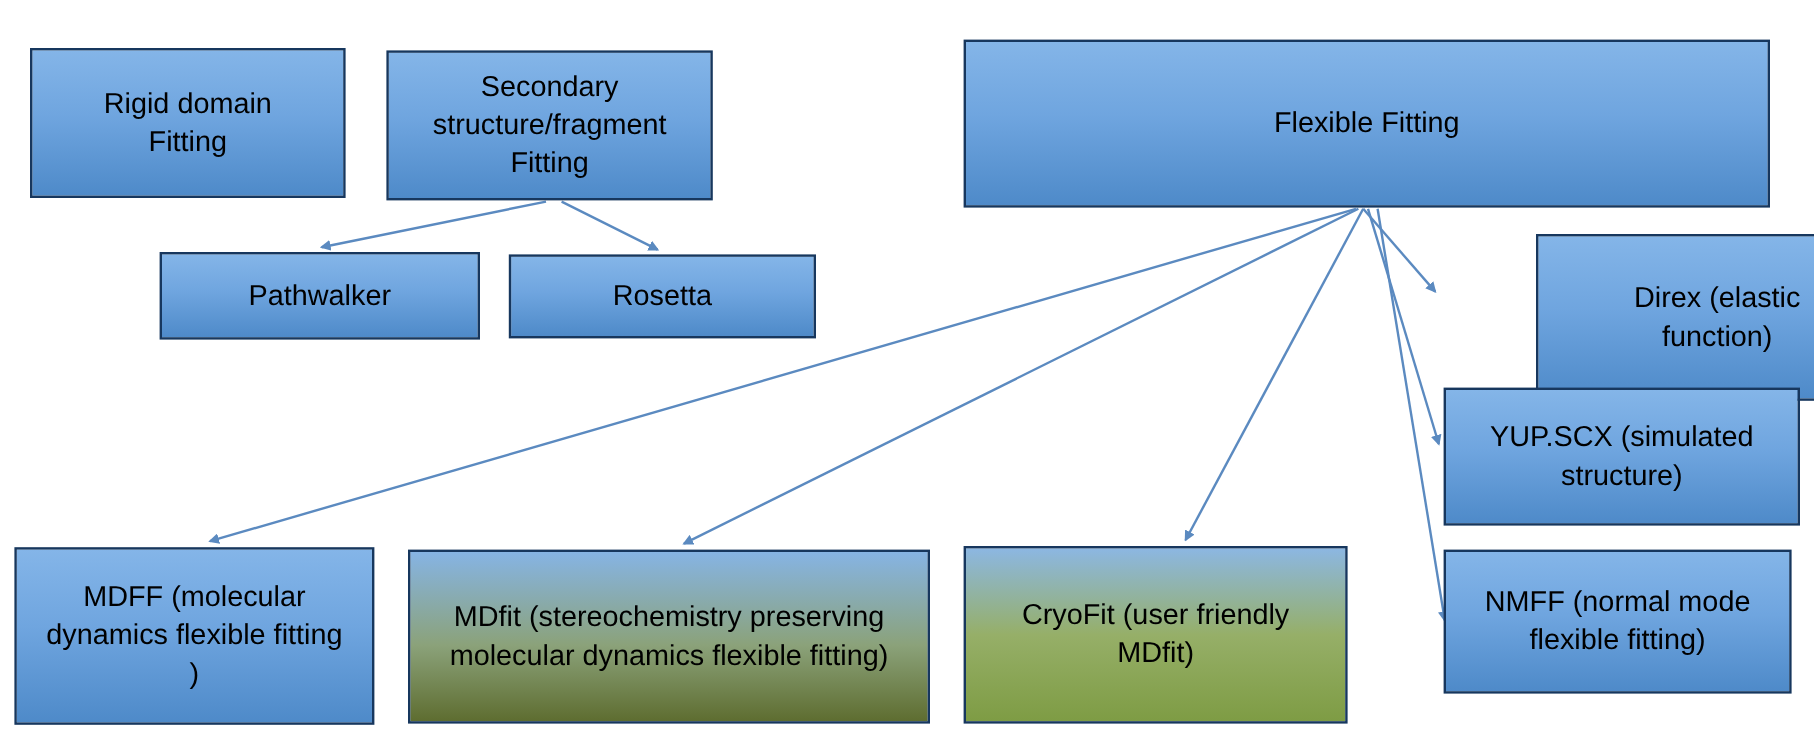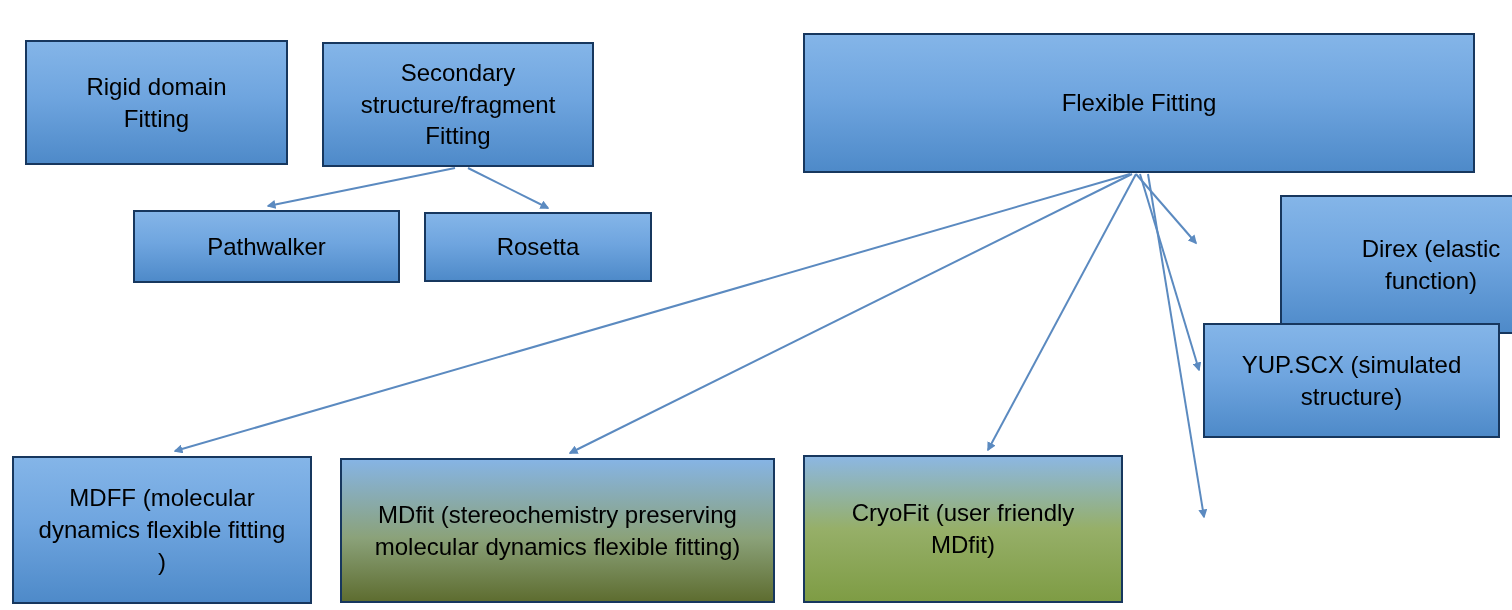--- a/index.html
+++ b/index.html
@@ -45,21 +45,21 @@
   }
   .node.grad-green {
     background: linear-gradient(180deg, #8CB7E2 0%, #96AF68 50%, #7E9C44 100%);
   }
 
   
   #node-rigid      { left: 25px;   top: 40px;  width: 263px; height: 125px; padding: 0 38px; }
   #node-secondary  { left: 322px;  top: 42px;  width: 272px; height: 125px; padding: 0 8px; }
   #node-flexible   { left: 803px;  top: 33px;  width: 672px; height: 140px; padding: 0 20px; }
   #node-pathwalker { left: 133px;  top: 210px; width: 267px; height: 73px;  padding: 0 20px; }
-  #node-rosetta    { left: 424px;  top: 212px; width: 228px; height: 70px;  padding: 0 4px; }
+  #node-rosetta    { left: 424px;  top: 212px; width: 256px; height: 70px;  padding: 0 4px; }
   #node-direx      { left: 1240px; top: 195px; width: 302px; height: 139px; padding: 0 46px; margin-left: 40px; }
   #node-yupscx     { left: 1203px; top: 323px; width: 297px; height: 115px; padding: 0 22px; }
   #node-nmff       { left: 1203px; top: 458px; width: 290px; height: 120px; padding: 0 20px; }
   #node-mdff       { left: 12px;   top: 456px; width: 300px; height: 148px; padding: 0 22px; justify-content: flex-end; }
   #node-mdfit      { left: 340px;  top: 458px; width: 435px; height: 145px; padding: 0 14px; }
   #node-cryofit    { left: 803px;  top: 455px; width: 320px; height: 148px; padding: 16px 32px; }
 </style>
 </head>
 <body>
 
@@ -102,20 +102,23 @@
   </div>
 
   <div class="node" id="node-direx">
     <span class="label">Direx (elastic function)</span>
   </div>
 
   <div class="node" id="node-yupscx">
     <span class="label">YUP.SCX (simulated structure)</span>
   </div>
 
+  <div class="node" id="node-nmff">
+    <span class="label">NMFF (normal mode flexible fitting)</span>
+  </div>
 
   <div class="node" id="node-mdff">
     <span class="label">MDFF (molecular dynamics flexible fitting )</span>
   </div>
 
   <div class="node grad-olive" id="node-mdfit">
     <span class="label">MDfit (stereochemistry preserving molecular dynamics flexible fitting)</span>
   </div>
 
   <div class="node grad-green" id="node-cryofit">

